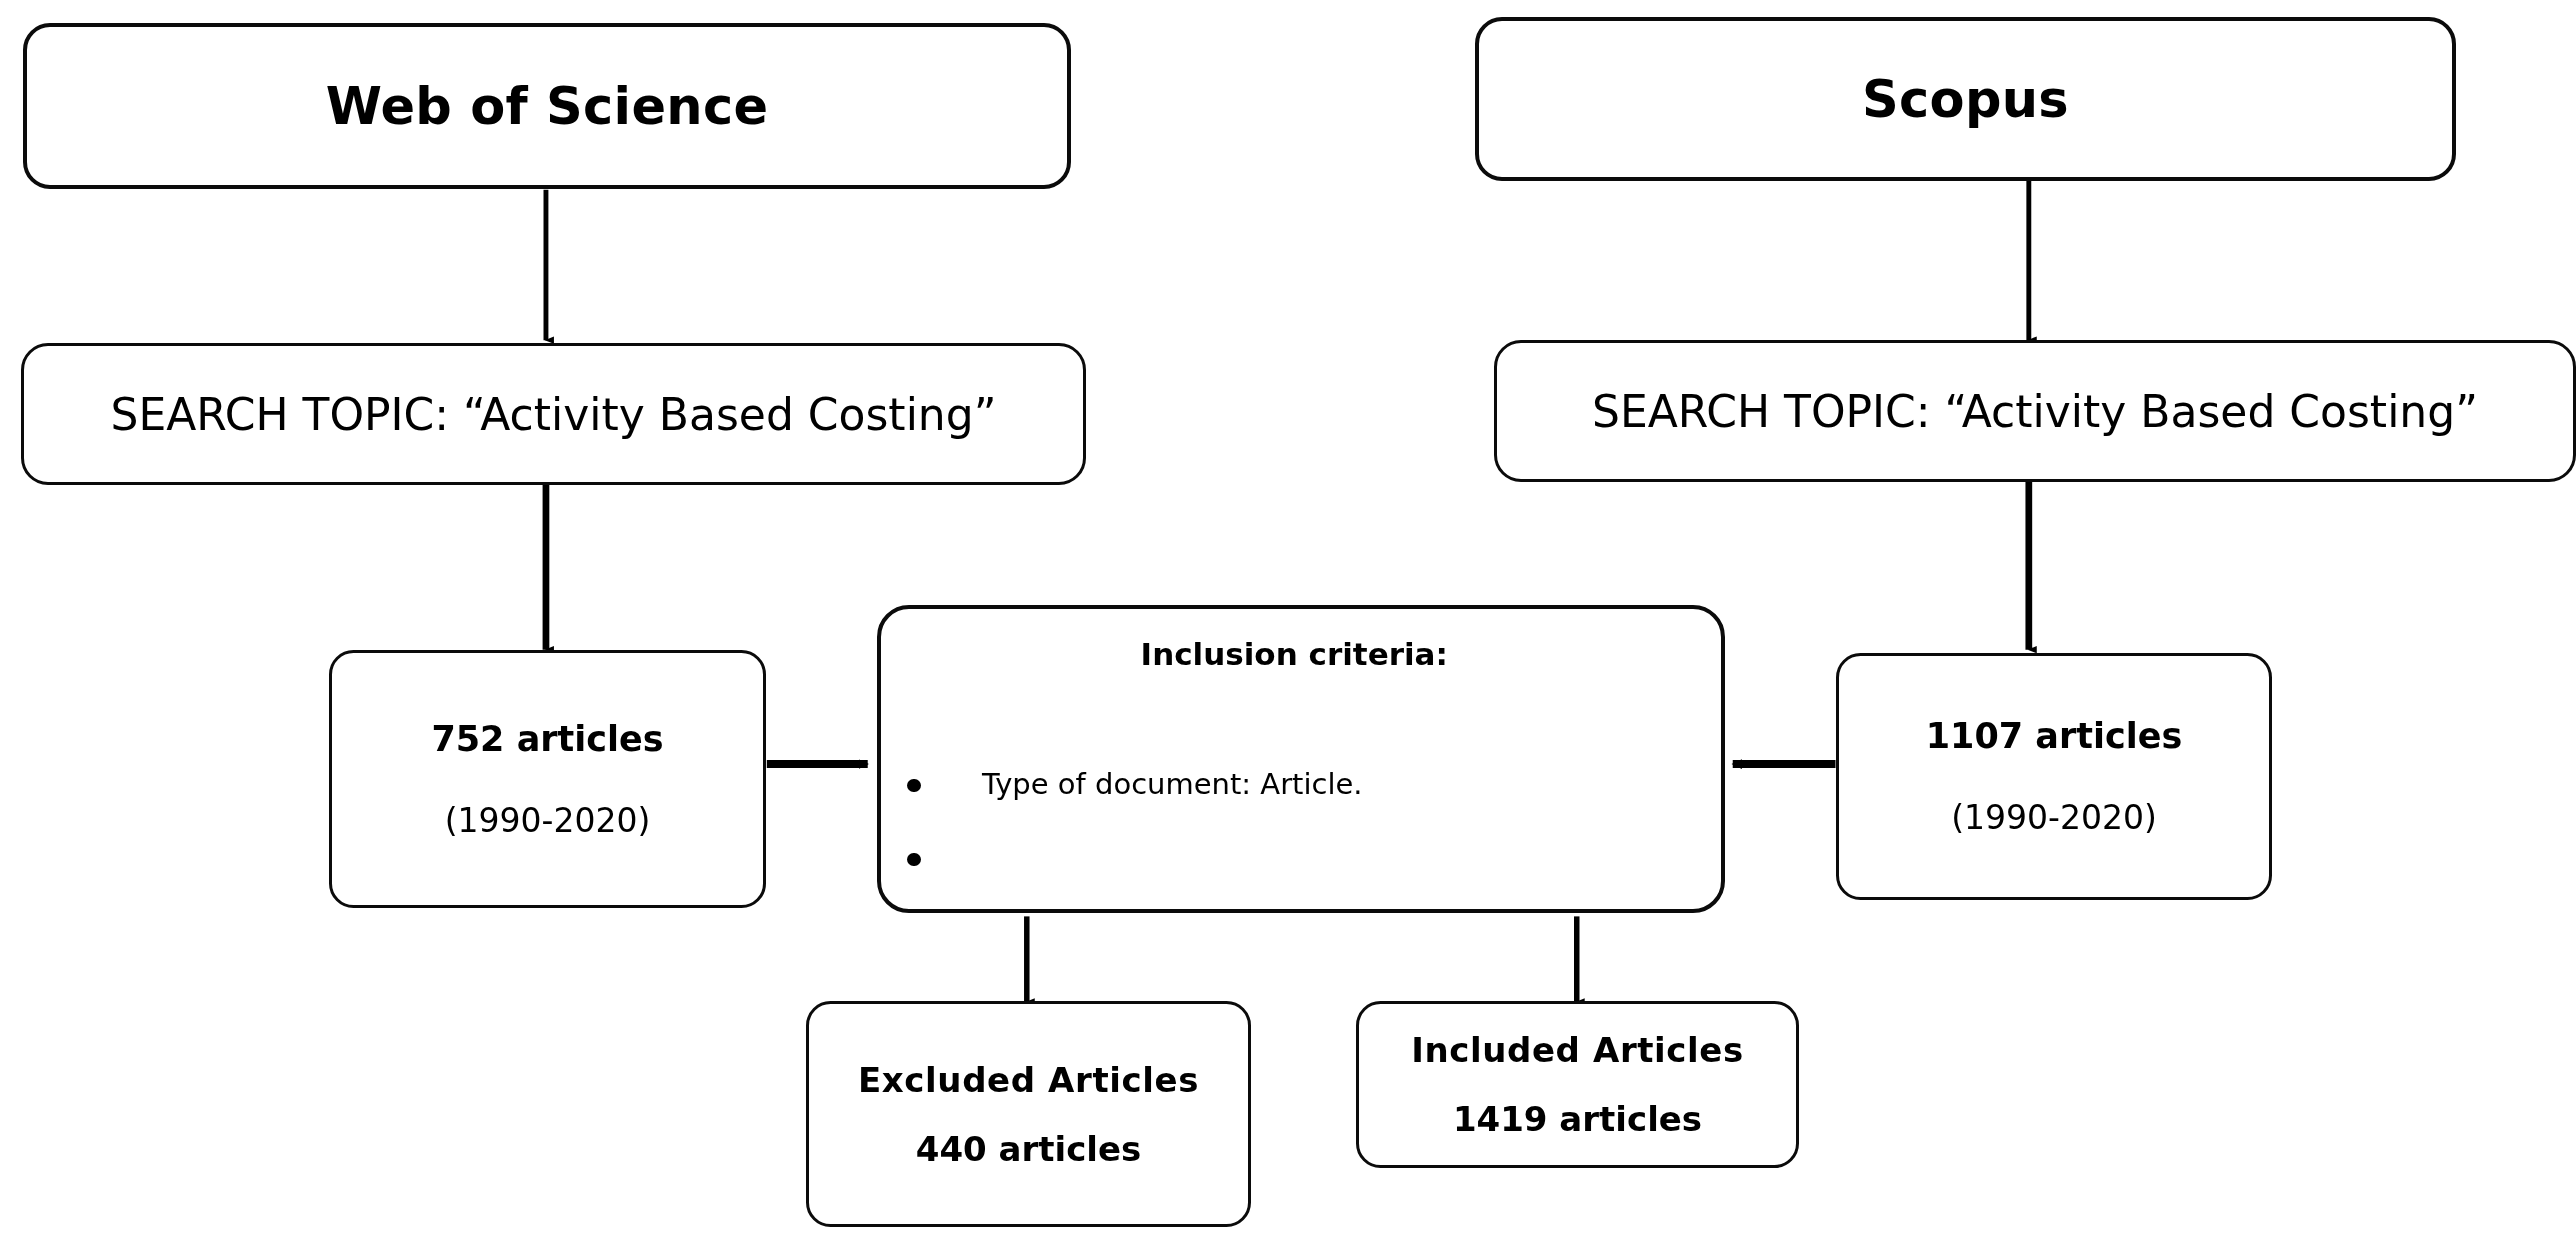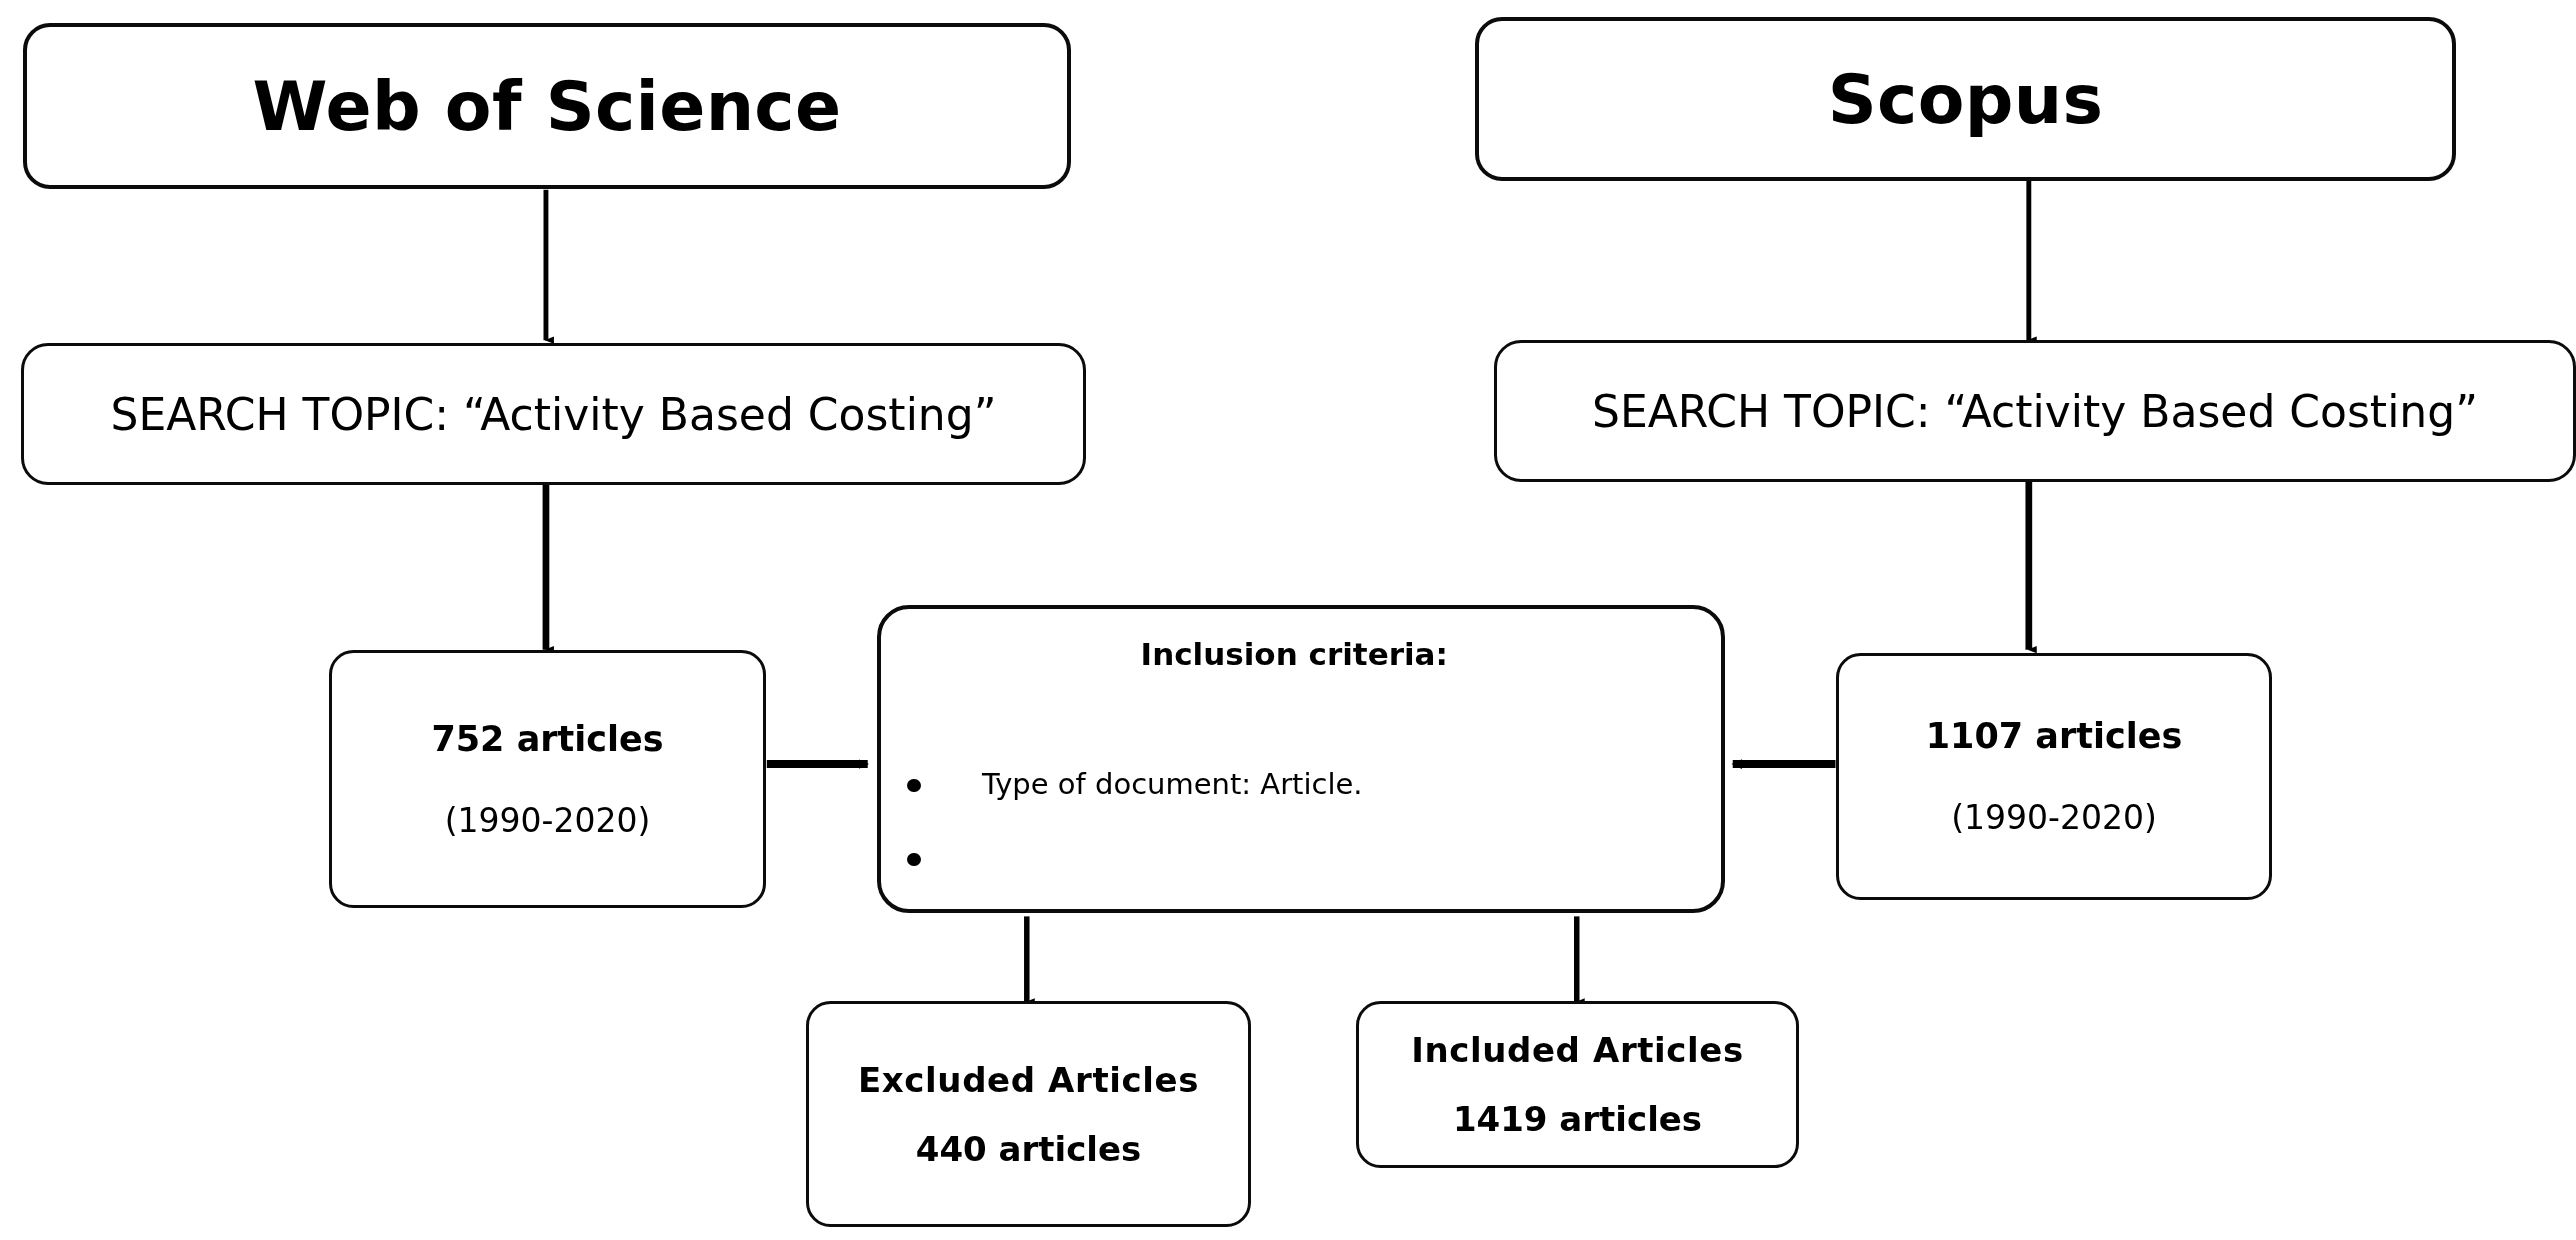--- a/index.html
+++ b/index.html
@@ -27,21 +27,21 @@
     align-items: center;
     justify-content: center;
     text-align: center;
     color: #000000;
     z-index: 3;
   }
   .node.thin {
     border-width: 3.7px;
   }
   .title-node {
-    font-size: 68px;
+    font-size: 51px;
     font-weight: 700;
     letter-spacing: 0.3px;
   }
   .topic-node {
     font-size: 44px;
     font-weight: 400;
   }
   .count-node {
     gap: 42px;
   }

